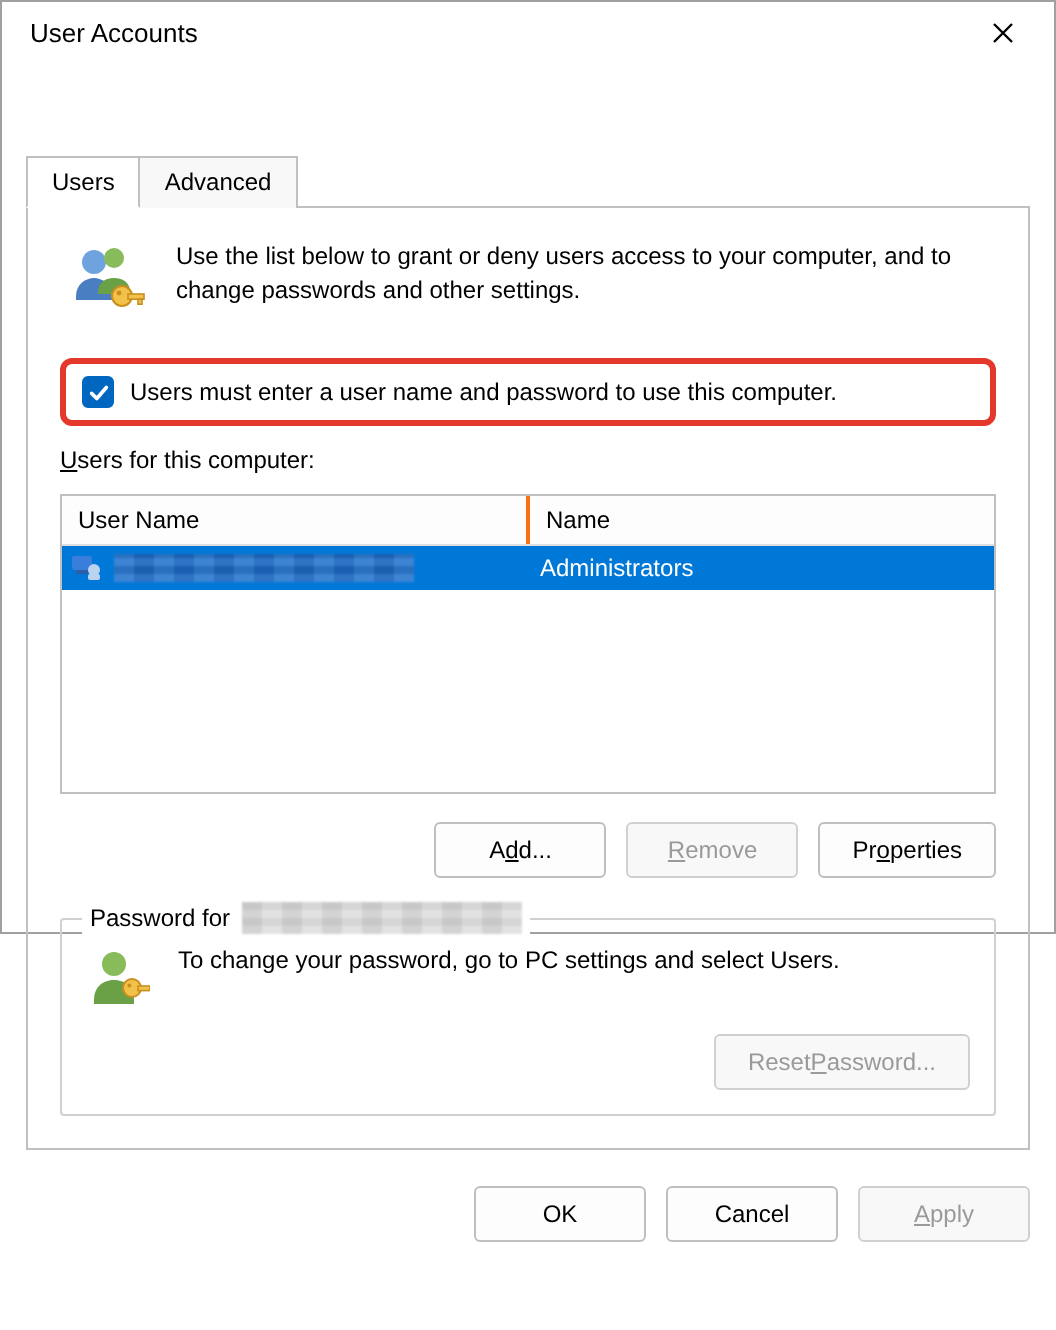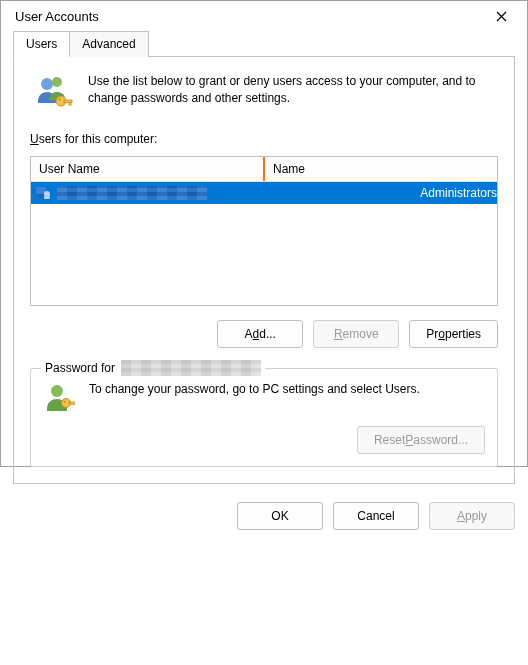--- a/index.html
+++ b/index.html
@@ -35,20 +35,21 @@
     align-items: center;
     justify-content: center;
     cursor: default;
   }
   .close-btn svg { width: 11px; height: 11px; }
   .content {
     flex: 1;
     padding: 0 12px 8px 12px;
     display: flex;
     flex-direction: column;
+    margin-top: 47px;
   }
   .tabs {
     display: flex;
     border-bottom: 1px solid #c0c0c0;
     position: relative;
   }
   .tab {
     padding: 5px 12px 5px 12px;
     border: 1px solid #c0c0c0;
     border-bottom: none;
@@ -131,21 +132,21 @@
     font-size: 12px;
   }
   .list-row .c1 {
     flex: 1;
     display: flex;
     align-items: center;
     gap: 6px;
     padding-left: 4px;
     overflow: hidden;
   }
-  .list-row .c2 { flex: 1; padding-left: 8px; text-align: right; }
+  .list-row .c2 { flex: 1; padding-left: 8px; }
   .row-icon svg { width: 16px; height: 14px; }
   .pixelate {
     width: 150px; height: 14px;
     background:
       repeating-linear-gradient(90deg, #2d7bd0 0 10px, #1d67bf 10px 20px),
       repeating-linear-gradient(0deg, rgba(255,255,255,0.08) 0 4px, rgba(0,0,0,0.08) 4px 8px);
     background-blend-mode: overlay;
     filter: blur(0.5px);
   }
   .pixelate.gray {
@@ -235,20 +236,28 @@
             <path d="M15 26c0-5 4-7 8-7s8 2 8 7v1H15z" fill="#6aa046"></path>
             <circle cx="27" cy="28" r="5" fill="#f2c14a" stroke="#c98f1e" stroke-width="1"></circle>
             <circle cx="25.5" cy="26.5" r="1.2" fill="#c98f1e"></circle>
             <rect x="30" y="27" width="8" height="2.6" fill="#f2c14a" stroke="#c98f1e" stroke-width="0.8"></rect>
             <rect x="35" y="29.6" width="2" height="2.5" fill="#f2c14a" stroke="#c98f1e" stroke-width="0.8"></rect>
           </svg>
         </div>
         <div class="intro-text">Use the list below to grant or deny users access to your computer, and to change passwords and other settings.</div>
       </div>
 
+      <div class="highlight-box">
+        <span class="chk">
+          <svg viewBox="0 0 12 12">
+              <path d="M2 6.2 L4.8 9 L10 3" stroke="#fff" stroke-width="2" fill="none" stroke-linecap="round" stroke-linejoin="round"></path>
+            </svg>
+        </span>
+        <span>Users must enter a user name and password to use this computer.</span>
+      </div>
 
       <div><span class="u">U</span>sers for this computer:</div>
 
       <div class="list-wrap">
         <div class="list-header">
           <div class="col">User Name</div>
           <div class="col">Name</div>
         </div>
         <div class="list-rows">
           <div class="list-row">

